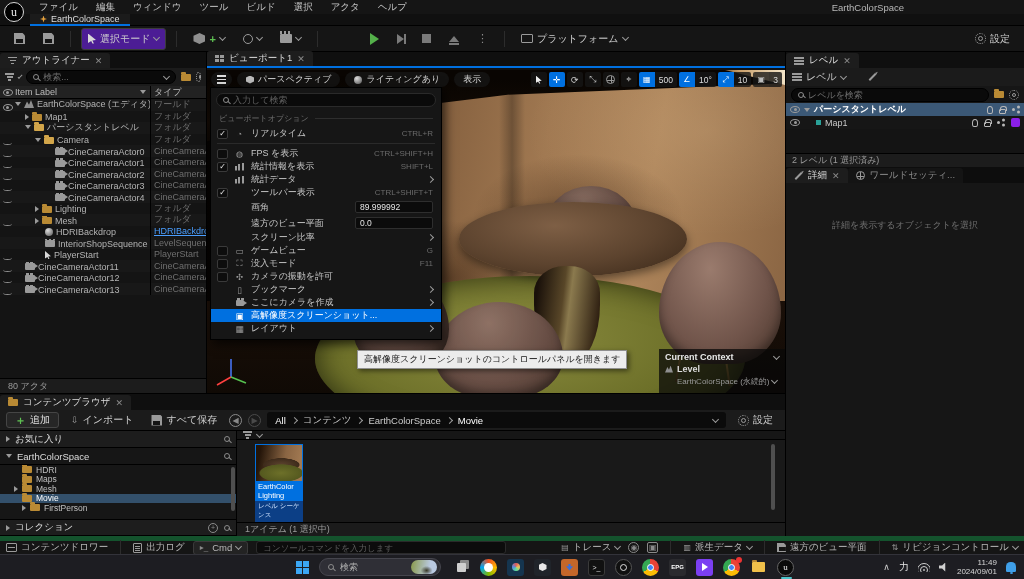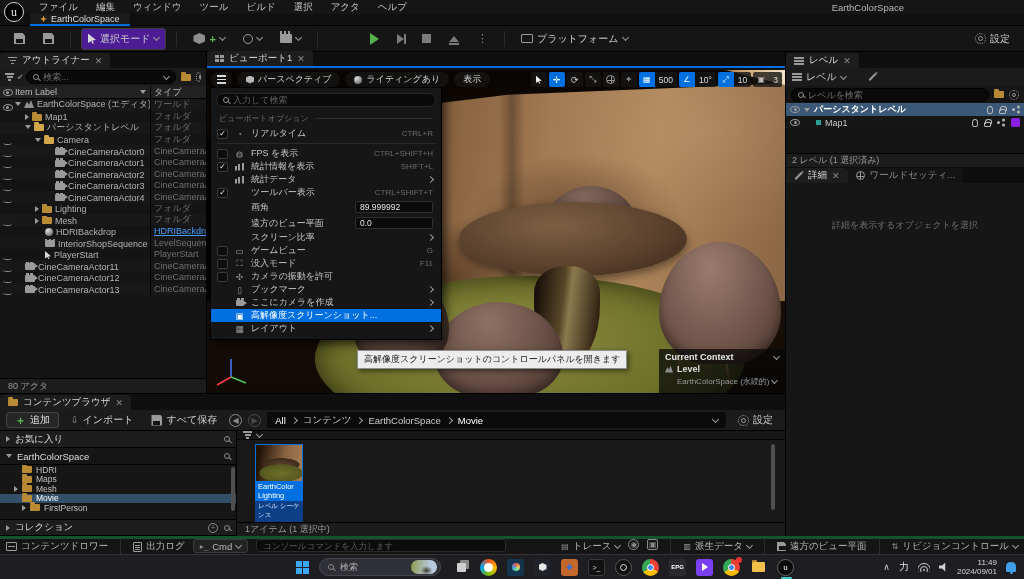--- a/index.html
+++ b/index.html
@@ -184,21 +184,21 @@
   .assets{flex:1;position:relative;padding:4px 0 0 18px}
   .tile{width:48px;cursor:default}
   .thumb{width:48px;height:37px;border:1px solid #0070e0;border-bottom:none;background:
     radial-gradient(30px 12px at 55% 78%,#6d7029,#55591f 70%,transparent 75%),
     radial-gradient(22px 8px at 55% 55%,#5c432e,#3e2b1b 80%,transparent 85%),
     linear-gradient(100deg,#241509 10%,#8a6543 60%,#a07851 90%)}
   .tlabel{width:48px;background:#0070e0;color:#fff;font-size:7.5px;line-height:8.5px;padding:2px 3px 1px}
   .ttype{width:48px;background:#0c3f86;color:#cfe3ff;font-size:6.5px;padding:1px 3px 2px}
   .cbfooter{height:14px;border-top:1px solid #000;background:#1b1b1b;display:flex;align-items:center;padding:0 8px;font-size:9px;color:#9a9a9a}
   
-  #statusbar{position:absolute;left:0;top:536px;width:1024px;height:18px;background:#151515;border-top:3px solid #14532d;display:flex;gap:8px;padding:0 6px;font-size:9.5px;color:#b8b8b8}
+  #statusbar{position:absolute;left:0;top:536px;width:1024px;height:18px;background:#151515;border-top:5px solid #14532d;display:flex;align-items:center;gap:8px;padding:0 6px;font-size:9.5px;color:#b8b8b8}
   .sbtn{display:flex;align-items:center;gap:4px;white-space:nowrap}
   .drawer-ic{width:11px;height:9px;border:1.2px solid #9a9a9a;border-radius:1px;position:relative}
   .drawer-ic::after{content:'';position:absolute;left:1px;top:3px;width:7px;height:1.2px;background:#9a9a9a}
   .log-ic{width:9px;height:10px;border:1.2px solid #9a9a9a;border-radius:1px;position:relative}
   .log-ic::after{content:'';position:absolute;left:1px;top:2px;width:5px;height:1px;background:#9a9a9a;box-shadow:0 2px #9a9a9a,0 4px #9a9a9a}
   .cmdbox{display:flex;align-items:center;gap:4px;background:#232323;border:1px solid #3a3a3a;border-radius:3px;height:14px;padding:0 6px}
   .consolein{width:250px;background:#0c0c0c;border:1px solid #2a2a2a;border-radius:3px;height:13px;color:#ddd;font-size:8.5px;padding:0 6px}
   .consolein::placeholder{color:#5d5d5d}
   #statusbar .spacer{flex:1}
   

